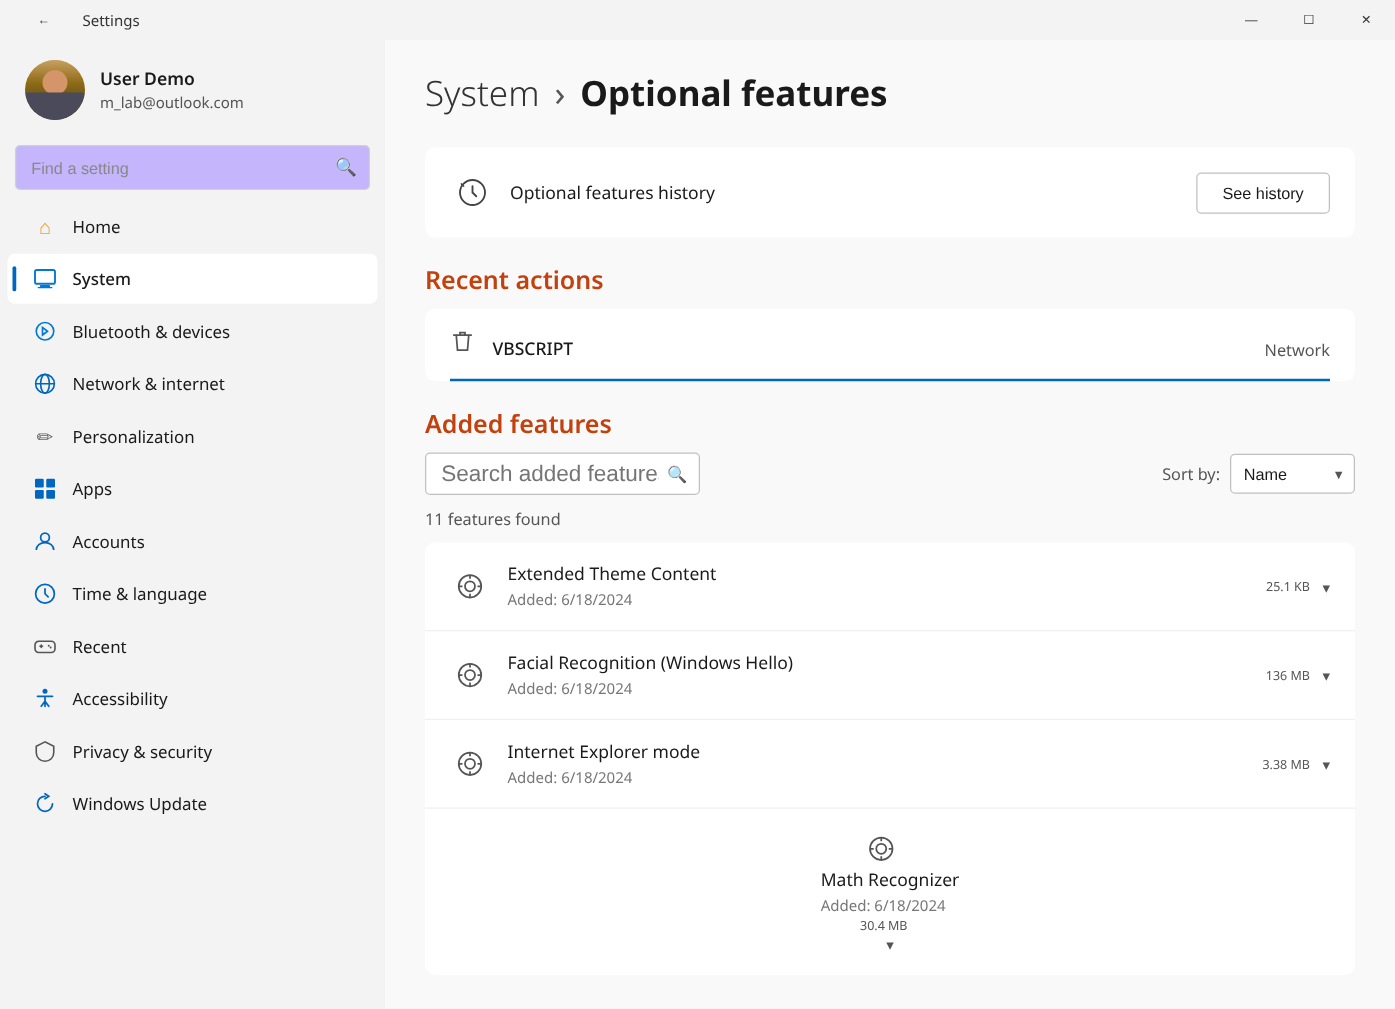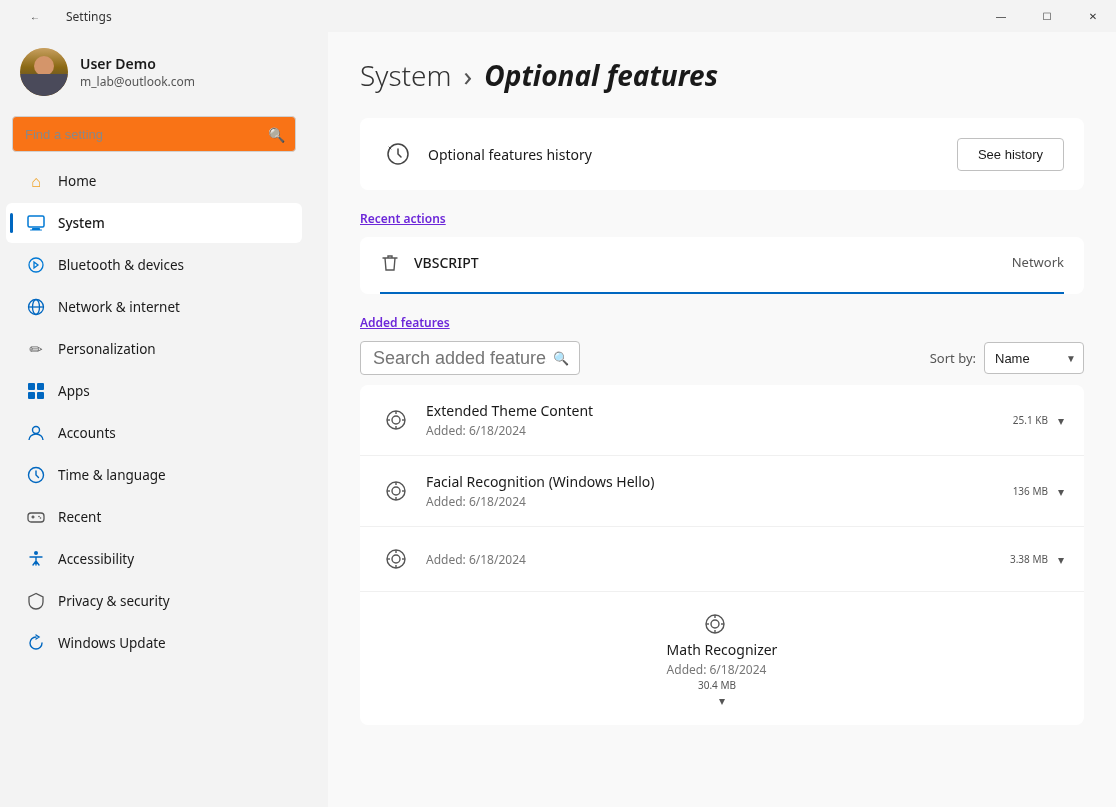--- a/index.html
+++ b/index.html
@@ -46,21 +46,20 @@
       cursor: pointer;
       border: none;
       background: transparent;
     }
 
     
     .app-body {
       display: flex;
       flex: 1;
       overflow: hidden;
-      gap: 20px;
     }
 
     
     .sidebar {
       width: 308px;
       background: #f3f3f3;
       display: flex;
       flex-direction: column;
       flex-shrink: 0;
       overflow-y: auto;
@@ -127,21 +126,21 @@
 
     .search-box {
       margin: 4px 12px 8px 12px;
       position: relative;
     }
     .search-input {
       width: 100%;
       height: 36px;
       border-radius: 4px;
       border: 1px solid #d0d0d0;
-      background: #f97316;
+      background: #c4b5fd;
       padding: 0 19px 0 12px;
       font-size: 13px;
       color: #333;
       outline: none;
     }
     .search-input::placeholder { color: #888; }
     .search-icon-wrap {
       position: absolute;
       right: 10px;
       top: 50%;
@@ -207,21 +206,20 @@
       color: #333;
     }
     .breadcrumb-sep {
       font-size: 28px;
       color: #555;
     }
     .breadcrumb-current {
       font-size: 28px;
       font-weight: 700;
       color: #1a1a1a;
-      font-style: italic;
     }
 
     
     .card {
       background: white;
       border-radius: 8px;
       margin-bottom: 12px;
       overflow: hidden;
     }
 
@@ -262,35 +260,34 @@
       color: #1a1a1a;
       border: 1px solid #c0c0c0;
       border-radius: 4px;
       padding: 8px 20px;
       font-size: 13px;
       cursor: pointer;
       white-space: nowrap;
     }
 
     .section-title {
-      font-size: 12px;
+      font-size: 20px;
       font-weight: 600;
-      color: #6d28d9;
+      color: #c2410c;
       margin: 20px 0 10px 0;
-      text-decoration: underline;
     }
 
     .recent-card {
       background: white;
       border-radius: 8px;
       margin-bottom: 20px;
     }
     .recent-item {
       display: flex;
-      align-items: flex-start;
+      align-items: flex-end;
       padding: 16px 20px;
       position: relative;
     }
     .recent-item::after {
       content: '';
       position: absolute;
       bottom: 0;
       left: 20px;
       right: 20px;
       height: 2px;
@@ -630,20 +627,21 @@
           <select class="sort-select">
             <option>Name</option>
             <option>Size</option>
             <option>Date</option>
           </select>
           <span class="sort-chevron">▼</span>
         </div>
       </div>
     </div>
 
+    <div class="features-count">11 features found</div>
 
     <div class="feature-list-card">
 
       <div class="feature-list-item">
         <div class="feature-list-icon">
           <svg width="22" height="22" viewBox="0 0 22 22" fill="none">
             <circle cx="11" cy="11" r="9" stroke="#555" stroke-width="1.4"></circle>
             <circle cx="11" cy="11" r="4" stroke="#555" stroke-width="1.4"></circle>
             <line x1="11" y1="2" x2="11" y2="5" stroke="#555" stroke-width="1.4"></line>
             <line x1="11" y1="17" x2="11" y2="20" stroke="#555" stroke-width="1.4"></line>
@@ -683,20 +681,21 @@
           <svg width="22" height="22" viewBox="0 0 22 22" fill="none">
             <circle cx="11" cy="11" r="9" stroke="#555" stroke-width="1.4"></circle>
             <circle cx="11" cy="11" r="4" stroke="#555" stroke-width="1.4"></circle>
             <line x1="11" y1="2" x2="11" y2="5" stroke="#555" stroke-width="1.4"></line>
             <line x1="11" y1="17" x2="11" y2="20" stroke="#555" stroke-width="1.4"></line>
             <line x1="2" y1="11" x2="5" y2="11" stroke="#555" stroke-width="1.4"></line>
             <line x1="17" y1="11" x2="20" y2="11" stroke="#555" stroke-width="1.4"></line>
           </svg>
         </div>
         <div class="feature-list-info">
+          <div class="feature-list-name">Internet Explorer mode</div>
           <div class="feature-list-date">Added: 6/18/2024</div>
         </div>
         <span class="feature-list-size">3.38 MB</span>
         <span class="feature-chevron">▾</span>
       </div>
 
       <div class="feature-list-item">
         <div class="feature-list-icon">
           <svg width="22" height="22" viewBox="0 0 22 22" fill="none">
             <circle cx="11" cy="11" r="9" stroke="#555" stroke-width="1.4"></circle>

